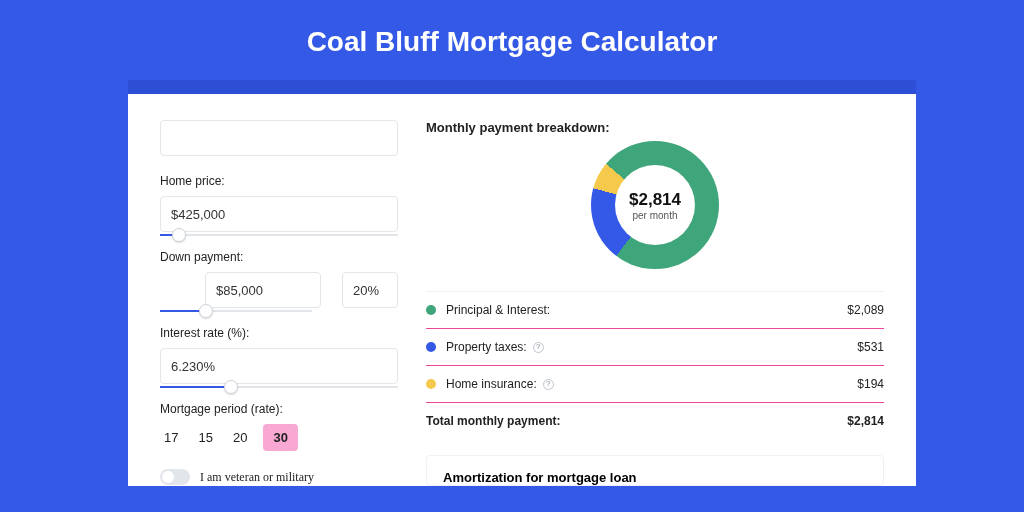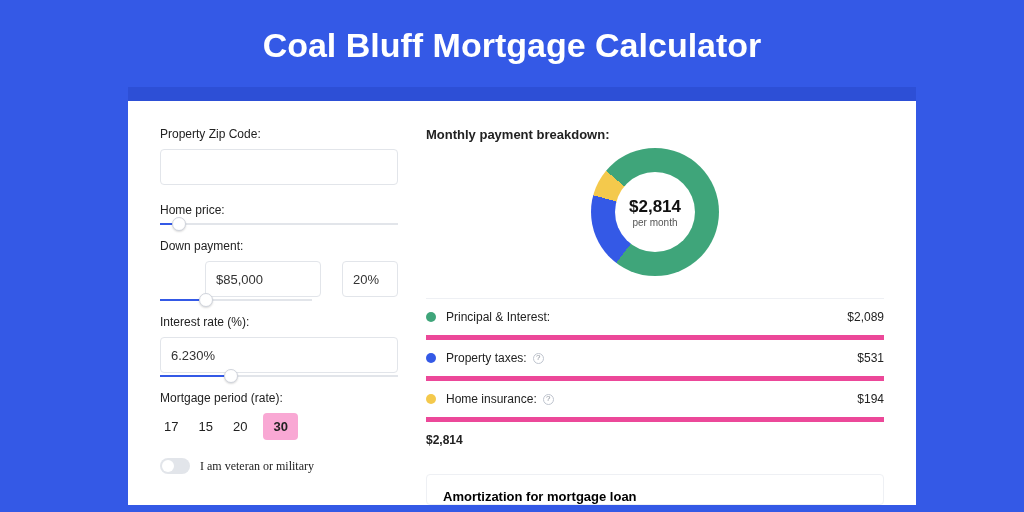--- a/index.html
+++ b/index.html
@@ -6,21 +6,21 @@
   body {
     font-family: -apple-system, BlinkMacSystemFont, "Segoe UI", Arial, sans-serif;
     background: #3459e6;
     width: 1024px;
     height: 512px;
     overflow: hidden;
   }
   .page-title {
     text-align: center;
     color: #fff;
-    font-size: 34px;
+    font-size: 28px;
     font-weight: 700;
     padding: 26px 0 22px 0;
   }
   .shadow-bar {
     background: #2d4fd6;
     height: 14px;
     margin: 0 108px 0 128px;
   }
   .card {
     background: #fff;
@@ -135,21 +135,21 @@
     align-items: center;
   }
   .donut-value { font-size: 17px; font-weight: 700; color: #111; }
   .donut-sub { font-size: 10px; color: #555; }
 
   .legend { border-top: 1px solid #eef0f4; }
   .legend-row {
     display: flex;
     align-items: center;
     padding: 11px 0;
-    border-bottom: 5px solid #ec4899;
+    border-bottom: 1px solid #ec4899;
     font-size: 12px;
     color: #222;
   }
   .legend-row:last-child { border-bottom: none; }
   .swatch {
     width: 10px; height: 10px; border-radius: 50%;
     margin-right: 10px;
     flex-shrink: 0;
   }
   .legend-label { flex: 1; display: flex; align-items: center; gap: 6px; }
@@ -180,26 +180,26 @@
 <body>
 
 <h1 class="page-title">Coal Bluff Mortgage Calculator</h1>
 <div class="shadow-bar"></div>
 
 <div class="card">
 
   <div class="col-left">
 
     <div class="field-block">
-      <label class="field-label">Property Zip Code:</label>
       <input class="text-input" value="" style="">
     </div>
 
     <div class="field-block">
       <label class="field-label">Home price:</label>
+      <input class="text-input" value="$425,000" style="">
       <div class="slider-track">
         <div class="fill" style="width:8%"></div>
         <div class="thumb" style="left:8%"></div>
       </div>
     </div>
 
     <div class="field-block">
       <label class="field-label">Down payment:</label>
       <div class="down-row">
         <input class="text-input" value="$85,000" style="">
@@ -268,20 +268,21 @@
       </div>
       <div class="legend-row">
         <span class="swatch" style="background:#f4c94c"></span>
         <span class="legend-label">
           <span>Home insurance:</span>
           <span class="info-icon">?</span>
         </span>
         <span class="legend-amount">$194</span>
       </div>
       <div class="legend-row total-row">
+        <span class="legend-label">Total monthly payment:</span>
         <span class="legend-amount">$2,814</span>
       </div>
     </div>
 
     <div class="amort-box">
       <div class="amort-title">Amortization for mortgage loan</div>
 
     </div>
 
   </div>

